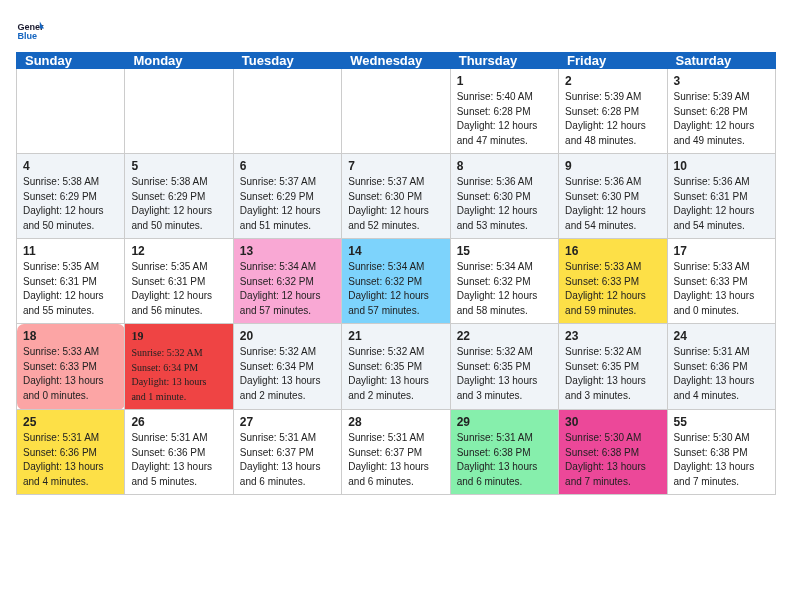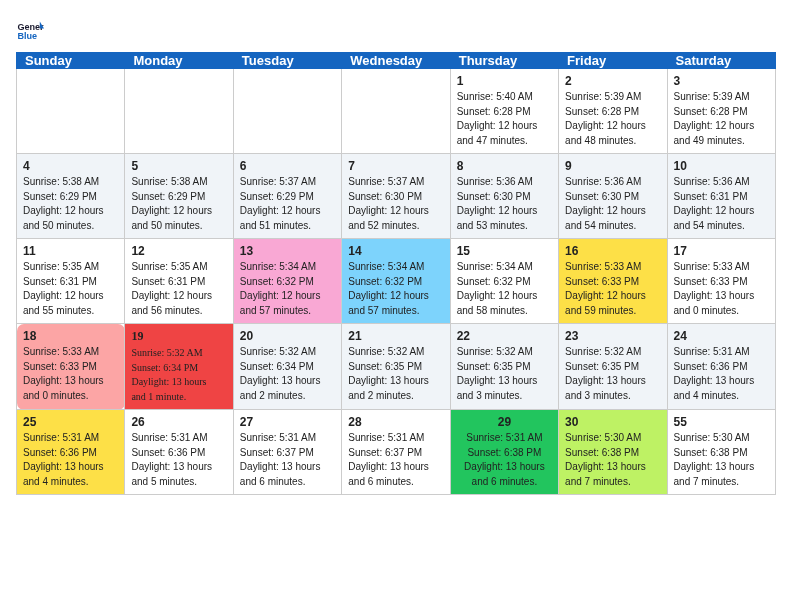--- a/index.html
+++ b/index.html
@@ -314,28 +314,28 @@
 Daylight: 13 hours
 and 6 minutes.</div>
         </td>
         <td style="background-color: rgb(255, 255, 255);">
           <span class="day-number">28</span>
           <div class="day-info" style="white-space: pre-line;">Sunrise: 5:31 AM
 Sunset: 6:37 PM
 Daylight: 13 hours
 and 6 minutes.</div>
         </td>
-        <td style="background-color: #22c55e; text-align: center;">
+        <td style="background-color: #86efac;">
           <span class="day-number">29</span>
           <div class="day-info" style="white-space: pre-line;">Sunrise: 5:31 AM
 Sunset: 6:38 PM
 Daylight: 13 hours
 and 6 minutes.</div>
         </td>
-        <td style="background-color: #bef264;">
+        <td style="background-color: #ec4899;">
           <span class="day-number">30</span>
           <div class="day-info" style="white-space: pre-line;">Sunrise: 5:30 AM
 Sunset: 6:38 PM
 Daylight: 13 hours
 and 7 minutes.</div>
         </td>
         <td style="background-color: rgb(255, 255, 255);">
           <span class="day-number">55</span>
           <div class="day-info" style="white-space: pre-line;">Sunrise: 5:30 AM
 Sunset: 6:38 PM

